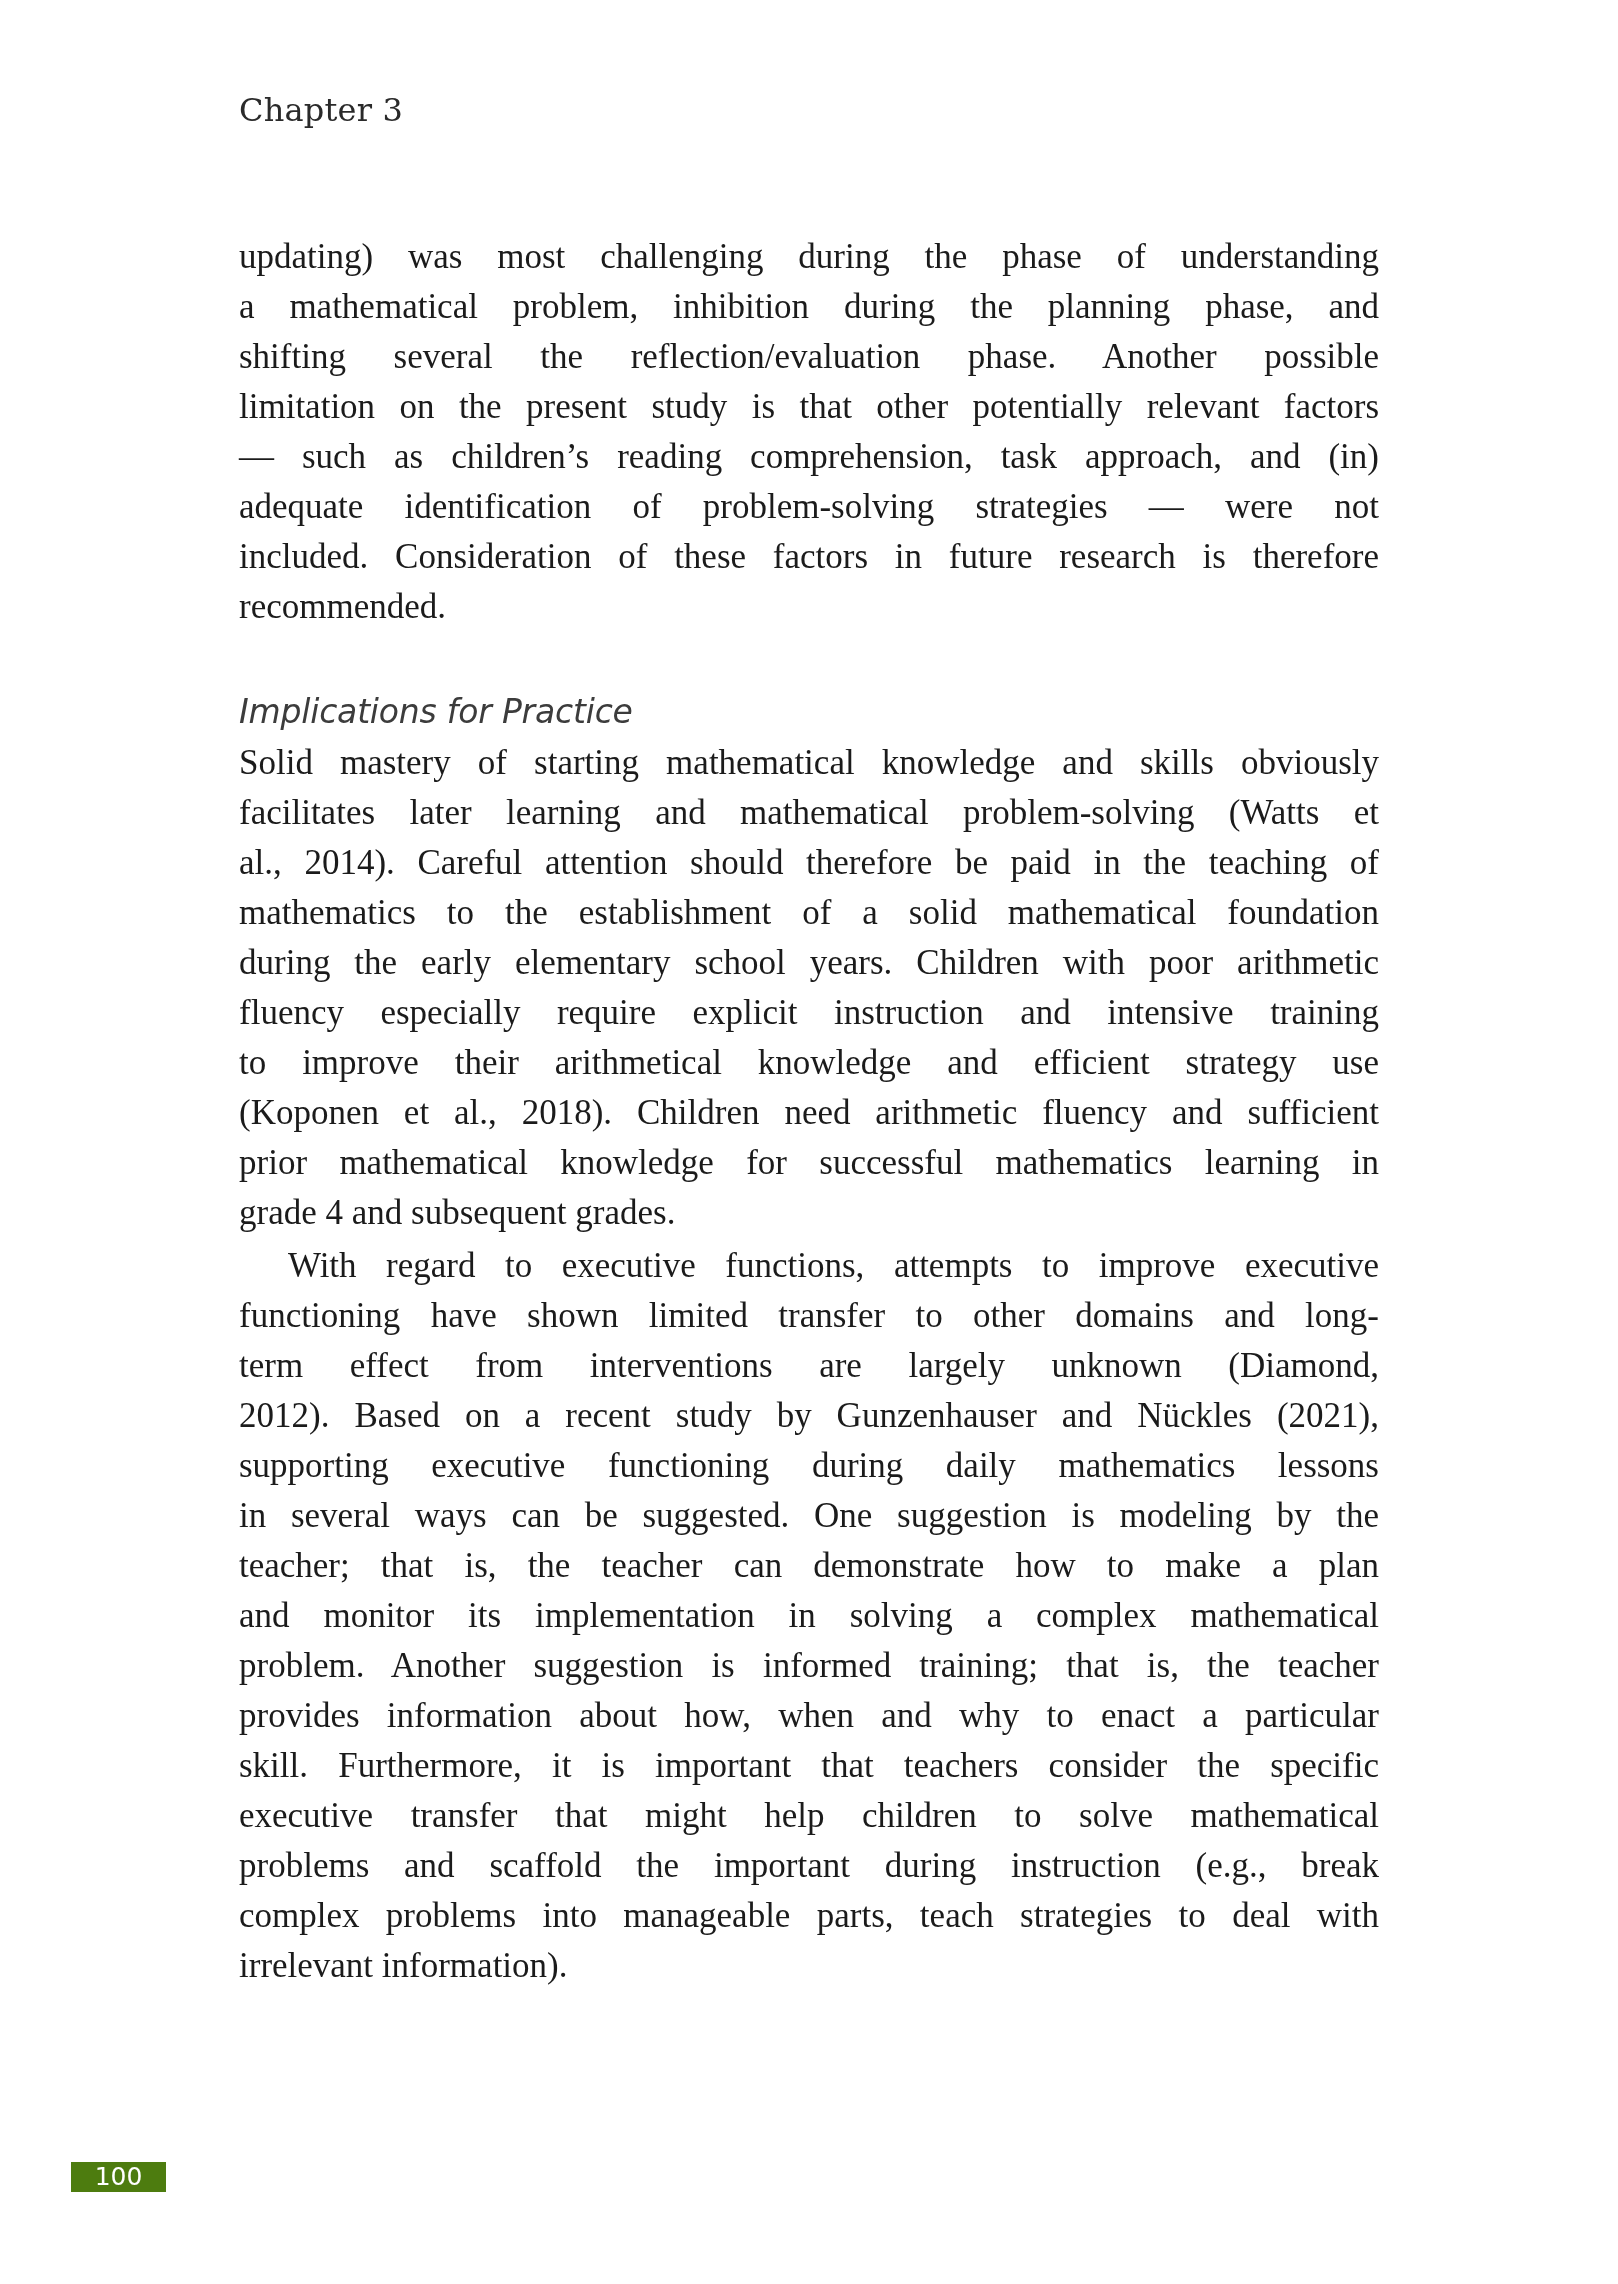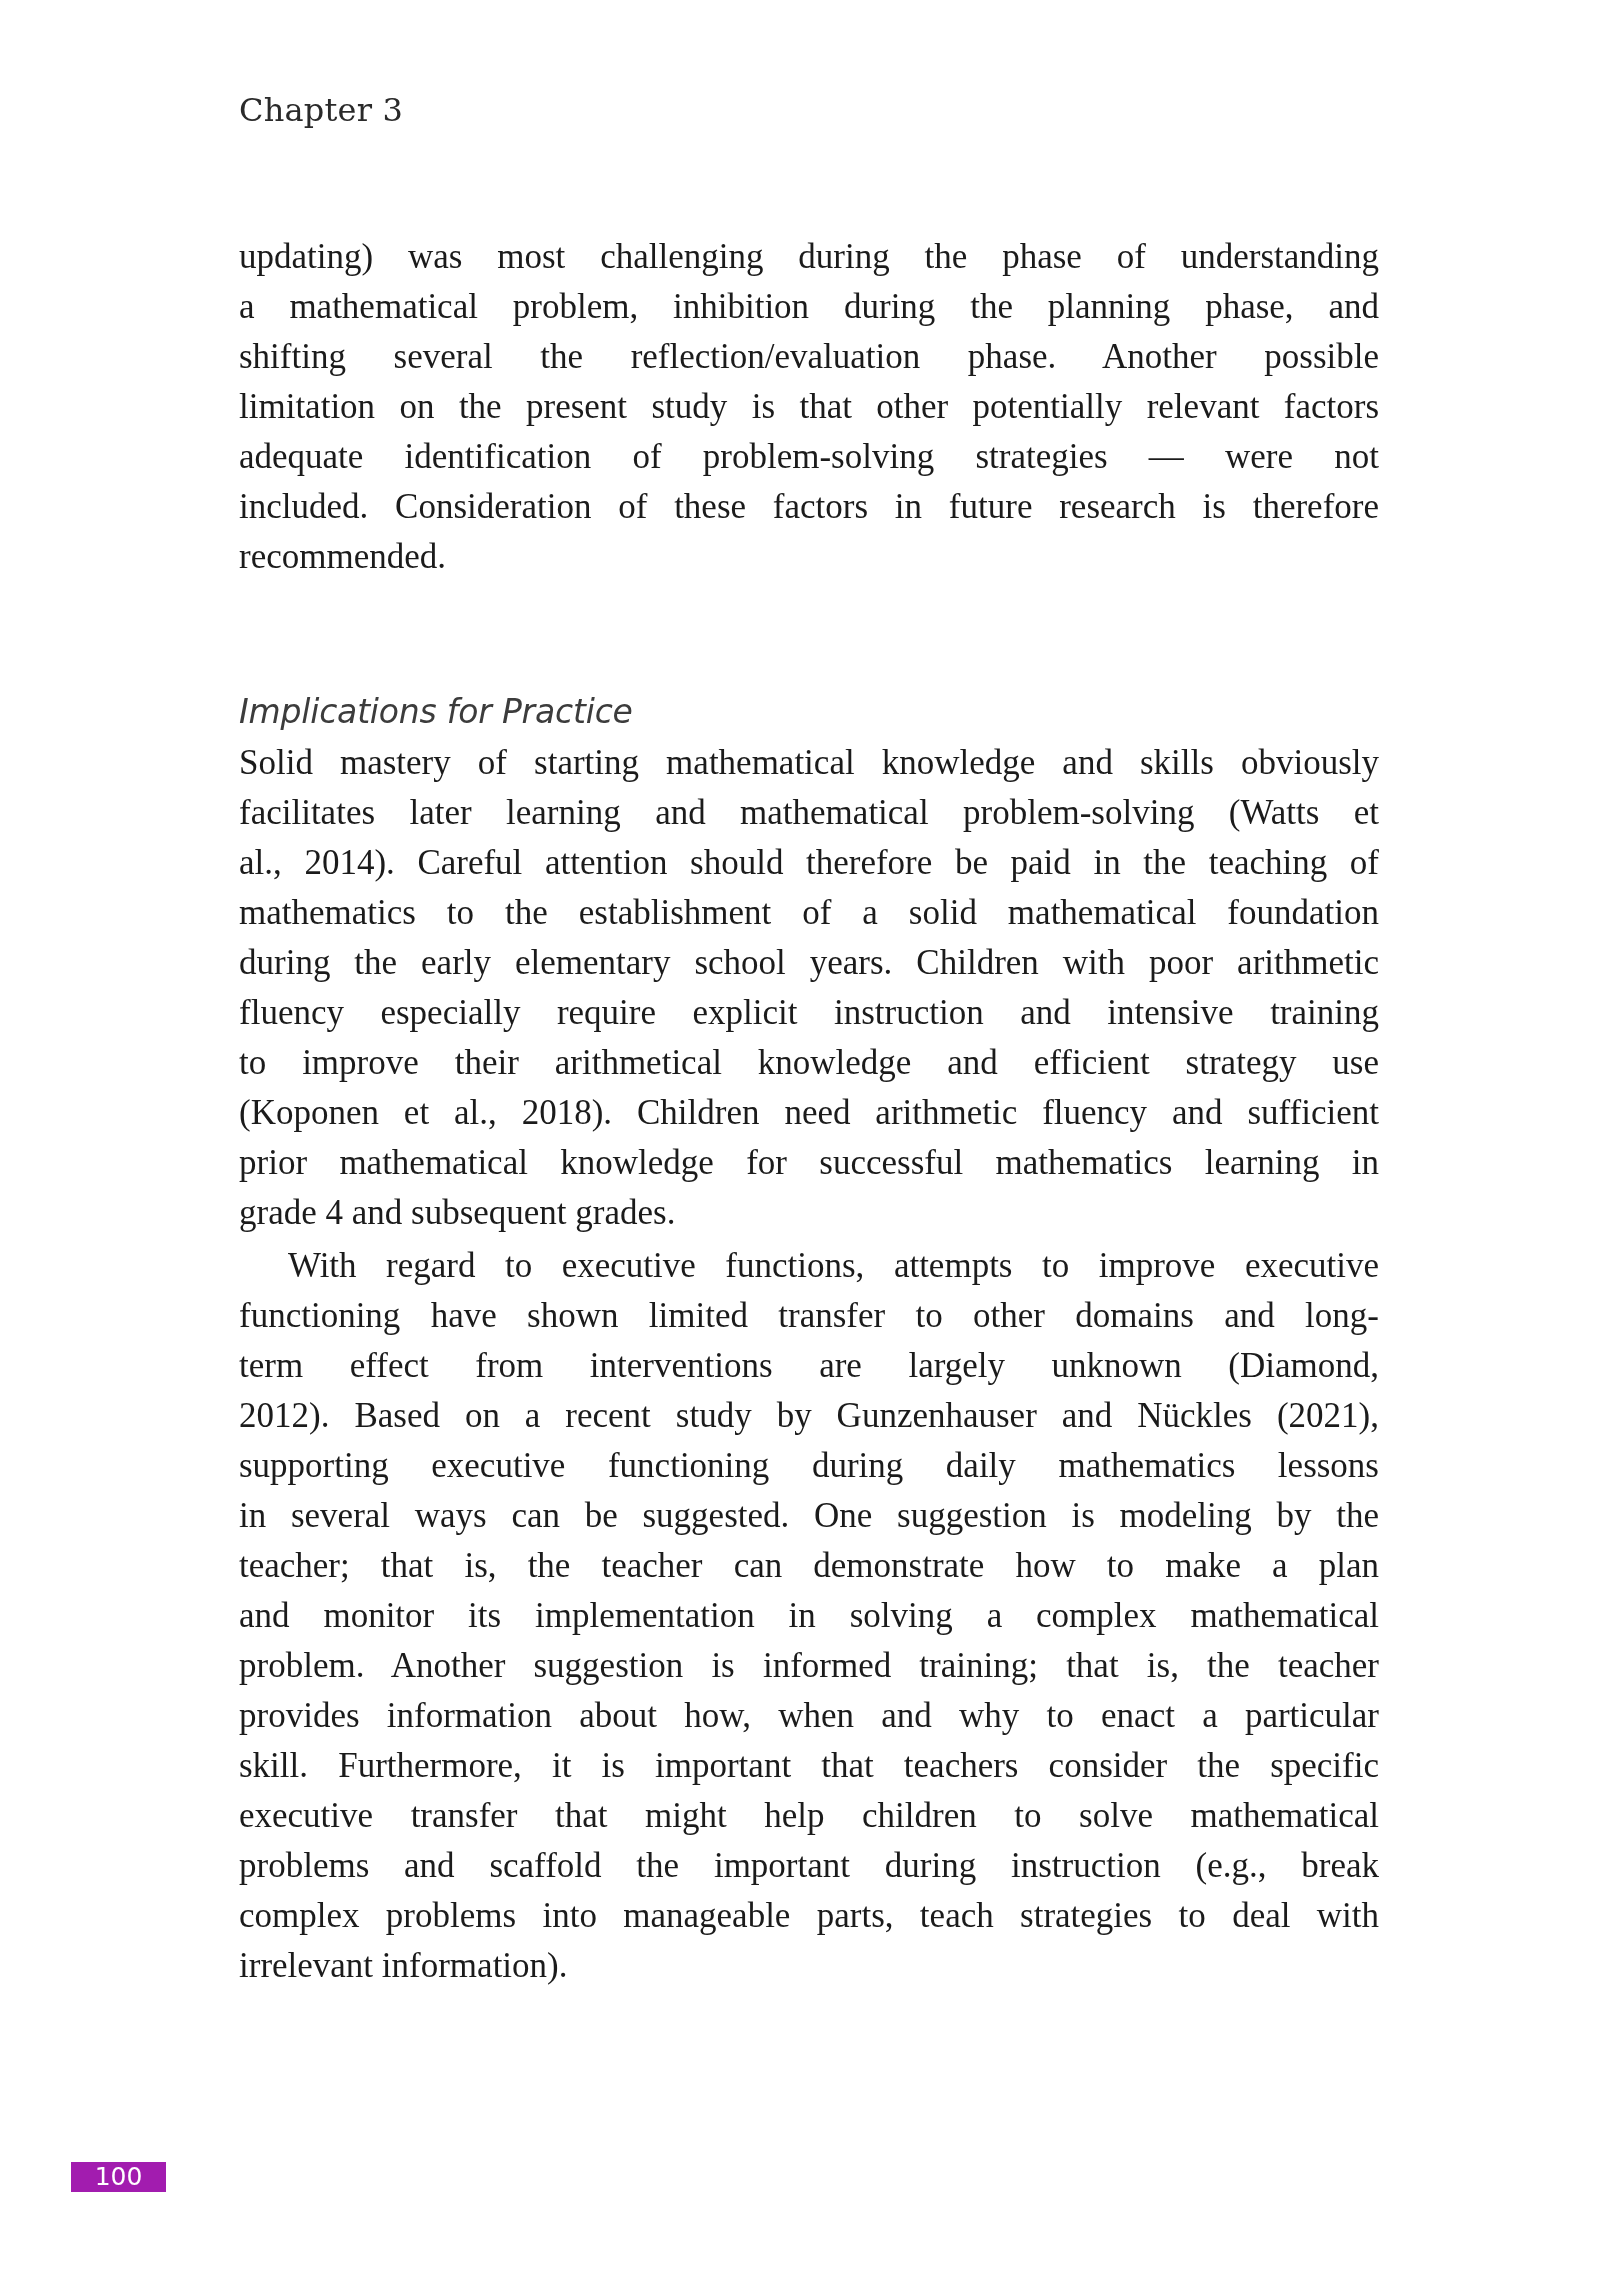--- a/index.html
+++ b/index.html
@@ -61,38 +61,39 @@
     letter-spacing: -0.2px;
   }
   .block-2 { top: 738px; }
   .block-3 { top: 1241px; }
   .page-number {
     position: absolute;
     left: 71px;
     top: 2162px;
     width: 95px;
     height: 30px;
-    background: #a21caf;
+    background: #4d7c0f;
     color: #ffffff;
     font-family: "DejaVu Sans", sans-serif;
     font-size: 25px;
     line-height: 30px;
     text-align: center;
   }
 </style>
 </head>
 <body>
 
 <div class="running-head">Chapter 3</div>
 
 <div class="column block-1">
   <span class="line">updating) was most challenging during the phase of understanding</span>
   <span class="line">a mathematical problem, inhibition during the planning phase, and</span>
   <span class="line">shifting several the reflection/evaluation phase. Another possible</span>
   <span class="line">limitation on the present study is that other potentially relevant factors</span>
+  <span class="line">— such as children’s reading comprehension, task approach, and (in)</span>
   <span class="line">adequate identification of problem-solving strategies — were not</span>
   <span class="line">included. Consideration of these factors in future research is therefore</span>
   <span class="line last">recommended.</span>
 </div>
 
 <div class="section-heading">Implications for Practice</div>
 
 <div class="column block-2">
   <span class="line">Solid mastery of starting mathematical knowledge and skills obviously</span>
   <span class="line">facilitates later learning and mathematical problem-solving (Watts et</span>

